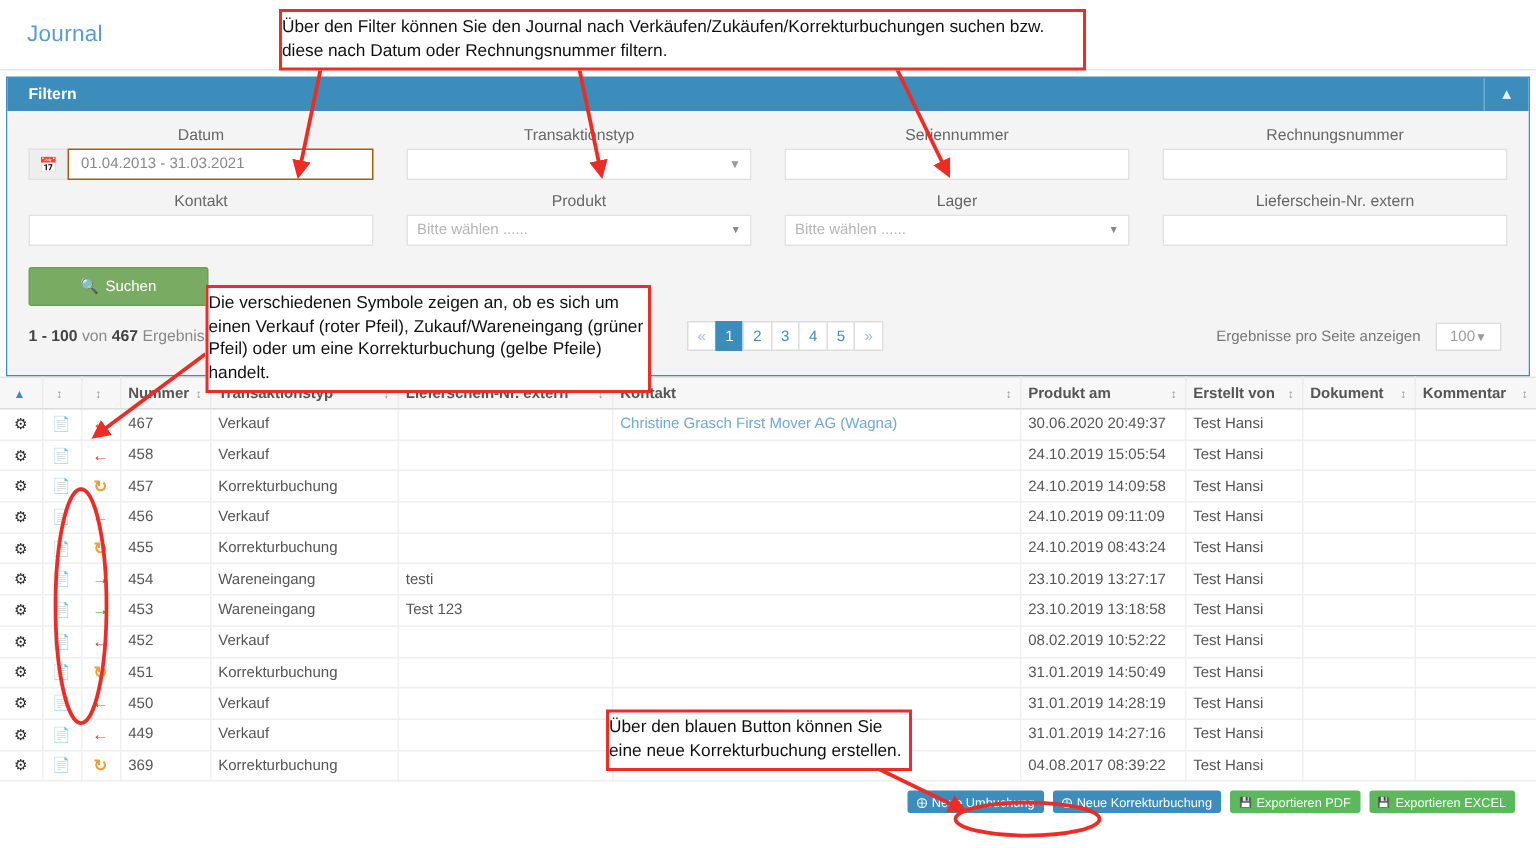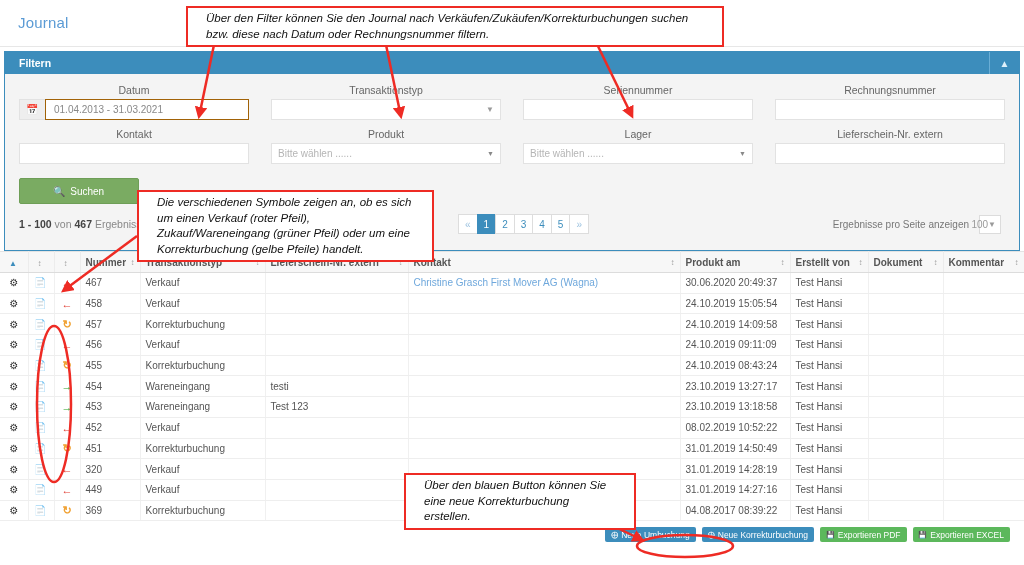--- a/index.html
+++ b/index.html
@@ -65,22 +65,22 @@
   .pager { display:flex; margin-left:440px; }
   .pg {
     min-width:19px; height:20px; padding:0 6px; border:1px solid #ddd; margin-left:-1px;
     display:flex; align-items:center; justify-content:center;
     background:#fff; color:#3c8dbc; font-size:10px;
   }
   .pg.active { background:#3c8dbc; color:#fff; border-color:#3c8dbc; }
   .pg.arrow { color:#9dc3e0; }
   .perpage { margin-left:auto; display:flex; align-items:center; gap:10px; font-size:10px; color:#777; }
   .perpage .ppsel {
-    width:22px; height:19px; border:1px solid #dcdcdc; background:#fff;
-    display:flex; align-items:center; justify-content:flex-end; padding:0 4px;
+    width:44px; height:19px; border:1px solid #dcdcdc; background:#fff;
+    display:flex; align-items:center; justify-content:center; padding:0 4px;
     font-size:10px; color:#999;
   }
 
   
   .tbl { width:100%; border-collapse:collapse; table-layout:fixed; }
   .tbl th {
     background:#f7f7f7; border-top:1px solid #e3e3e3; border-bottom:1px solid #dcdcdc;
     border-right:1px solid #ececec;
     height:21px; font-size:10px; color:#555; font-weight:bold; text-align:left;
     padding:0 5px; white-space:nowrap;
@@ -107,23 +107,22 @@
     height:15px; display:flex; align-items:center; gap:3px;
     padding:0 6px; font-size:8.5px; color:#fff; border-radius:2px; white-space:nowrap;
   }
   .b.blue { background:#3c8dbc; }
   .b.green { background:#5cb85c; }
   .b .bi { font-size:7px; }
 
   
   .ann {
     position:absolute; border:2px solid #ee2b24; background:#fff;
-    color:#111; font-size:11.5px; line-height:1.35; padding:3px 18px;
+    color:#111; font-size:11.5px; line-height:1.35; padding:3px 0;
     font-family:"Liberation Sans", sans-serif;
-    font-style:italic;
   }
   svg.overlay { position:absolute; left:0; top:0; width:1024px; height:565px; pointer-events:none; }
 </style>
 </head>
 <body>
 
 <div class="page-head">
   <div class="page-title">Journal</div>
 </div>
 
@@ -402,21 +401,21 @@
         <td></td>
         <td>31.01.2019 14:50:49</td>
         <td>Test Hansi</td>
         <td></td>
         <td></td>
       </tr>
       <tr>
         <td class="ic"><span class="i-gear">⚙</span></td>
         <td class="ic"><span class="i-doc">📄</span></td>
         <td class="ic"><span class="i-arr arr-sale">←</span></td>
-        <td>320</td>
+        <td>450</td>
         <td>Verkauf</td>
         <td></td>
         <td></td>
         <td>31.01.2019 14:28:19</td>
         <td>Test Hansi</td>
         <td></td>
         <td></td>
       </tr>
       <tr>
         <td class="ic"><span class="i-gear">⚙</span></td>
@@ -476,13 +475,13 @@
   <line x1="385" y1="40" x2="400" y2="112" stroke="#ee2b24" stroke-width="2.5" marker-end="url(#ah)"></line>
   <line x1="595" y1="40" x2="630" y2="112" stroke="#ee2b24" stroke-width="2.5" marker-end="url(#ah)"></line>
   <line x1="137" y1="236" x2="67" y2="288" stroke="#ee2b24" stroke-width="2.5" marker-end="url(#ah)"></line>
   <ellipse cx="54" cy="404" rx="17" ry="78" fill="none" stroke="#ee2b24" stroke-width="2.5"></ellipse>
   <line x1="570" y1="505" x2="638" y2="538" stroke="#ee2b24" stroke-width="2.5" marker-end="url(#ah)"></line>
   <ellipse cx="685" cy="546" rx="48" ry="11" fill="none" stroke="#ee2b24" stroke-width="2.5"></ellipse>
 </svg>
 
 <div class="ann" style="left:186px; top:6px; width:538px;">Über den Filter können Sie den Journal nach Verkäufen/Zukäufen/Korrekturbuchungen suchen bzw. diese nach Datum oder Rechnungsnummer filtern.</div>
 <div class="ann" style="left:137px; top:190px; width:297px;">Die verschiedenen Symbole zeigen an, ob es sich um einen Verkauf (roter Pfeil), Zukauf/Wareneingang (grüner Pfeil) oder um eine Korrekturbuchung (gelbe Pfeile) handelt.</div>
-<div class="ann" style="left:404px; top:473px; width:232px;">Über den blauen Button können Sie eine neue Korrekturbuchung erstellen.</div>
+<div class="ann" style="left:404px; top:473px; width:204px;">Über den blauen Button können Sie eine neue Korrekturbuchung erstellen.</div>
 
 </body></html>

